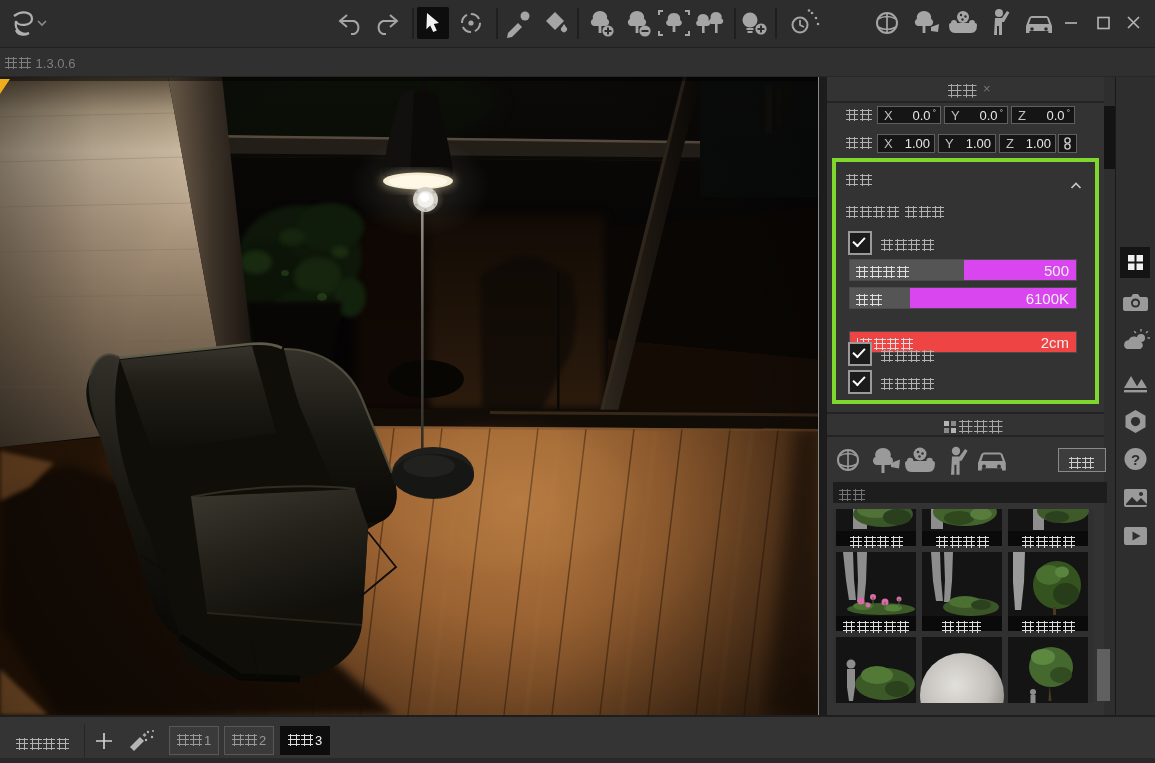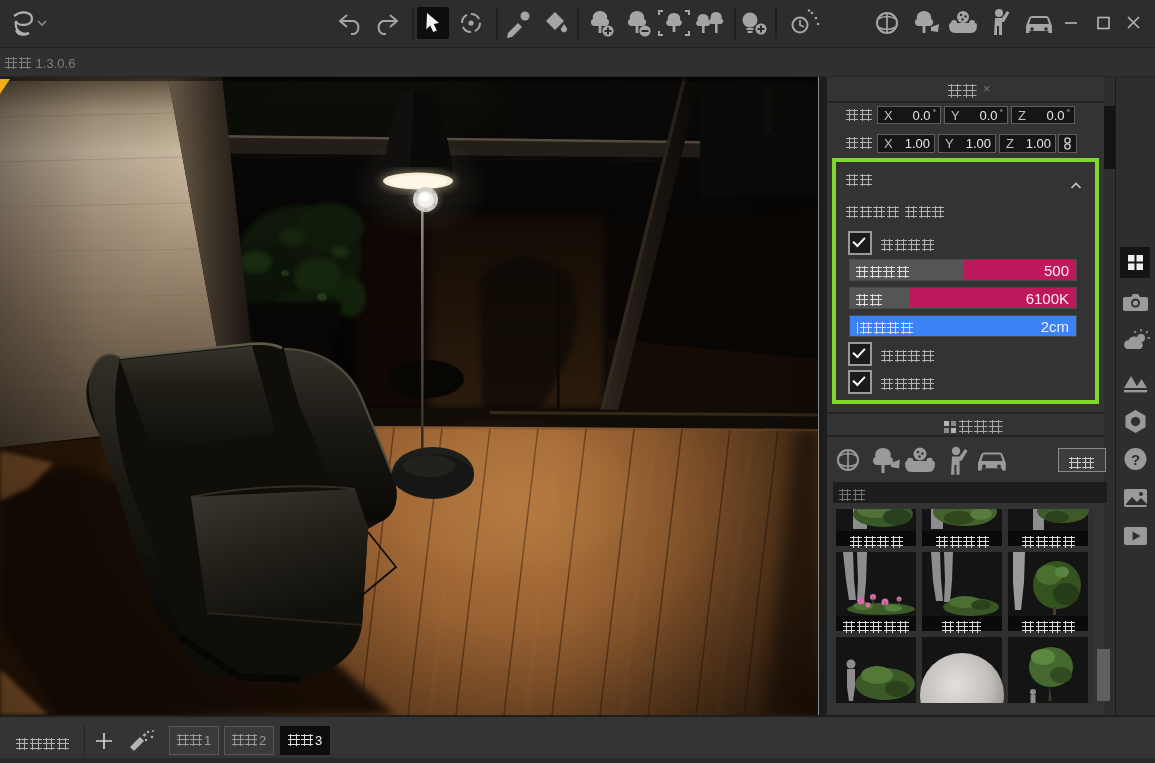--- a/index.html
+++ b/index.html
@@ -15,21 +15,21 @@
 linear-gradient(var(--c),var(--c)) 0 6px/13.5px 1.3px no-repeat,
 linear-gradient(var(--c),var(--c)) 0 11.2px/13.5px 1.3px no-repeat,
 linear-gradient(var(--c),var(--c)) 3px 0/1.3px 13.5px no-repeat,
 linear-gradient(var(--c),var(--c)) 9.4px 0/1.3px 13.5px no-repeat}
 .fld{position:absolute;background:#151515;border:1px solid #5f5f5f;color:#e6e6e6;font-size:13px}
 .fx{position:absolute;left:6px;top:1px;color:#c0c0c0}
 .fv{position:absolute;right:4px;top:1px}
 .cb{position:absolute;width:20px;height:20px;background:#1b1b1b;border:2px solid #9a9a9a}
 .cb::after{content:"";position:absolute;left:2.5px;top:3.5px;width:10px;height:5px;
 border-left:2.6px solid #fff;border-bottom:2.6px solid #fff;transform:rotate(-47deg)}
-.sld{position:absolute;left:849px;width:226px;height:20px;background:#be185d;border:1px solid #4a4a4a}
+.sld{position:absolute;left:849px;width:226px;height:20px;background:#d946ef;border:1px solid #4a4a4a}
 .sfill{position:absolute;left:0;top:0;bottom:0;background:#555}
 .slbl{position:absolute;left:6px;top:3px}
 .sval{position:absolute;right:7px;top:2px;color:#efefef;font-size:15px}
 </style></head><body>
 
 <div class="ab" id="topbar" style="left:0;top:0;width:1155px;height:47px;background:#2d2d2d;border-bottom:1px solid #202020">
 <svg width="1155" height="47" viewBox="0 0 1155 47">
 <g fill="none" stroke="#a9a9a9" stroke-width="2">
 
 <path d="M14 16 C22 10 32 12 32 19 C32 26 18 27 16 21 M16 21 C14 30 22 36 29 33 M29 33 C24 36 18 35 16 30" stroke="#b0b0b0" stroke-width="2.2"></path>
@@ -438,21 +438,21 @@
 <div class="sld" style="top:259px">
     <div class="sfill" style="width:114px"></div>
 <div class="slbl"><span class="g" style="--c:#dedede"></span><span class="g" style="--c:#dedede"></span><span class="g" style="--c:#dedede"></span><span class="g" style="--c:#dedede"></span></div>
 <span class="sval">500</span>
   </div>
 <div class="sld" style="top:287px">
     <div class="sfill" style="width:60px"></div>
 <div class="slbl"><span class="g" style="--c:#dedede"></span><span class="g" style="--c:#dedede"></span></div>
 <span class="sval">6100K</span>
   </div>
-<div class="sld" style="top:315px;background:#3b82f6">
+<div class="sld" style="top:331px;background:#ef4444">
 <div class="slbl" style="left:7px"><span style="display:inline-block;width:1px;height:12px;background:#ddd;vertical-align:-1px;margin-right:2px"></span><span class="g" style="--c:#dedede"></span><span class="g" style="--c:#dedede"></span><span class="g" style="--c:#dedede"></span><span class="g" style="--c:#dedede"></span></div>
 <span class="sval">2cm</span>
   </div>
 <div class="cb" style="left:848px;top:342px"></div>
 <div class="ab" style="left:881px;top:347px"><span class="g"></span><span class="g"></span><span class="g"></span><span class="g"></span></div>
 <div class="cb" style="left:848px;top:370px"></div>
 <div class="ab" style="left:881px;top:375px"><span class="g"></span><span class="g"></span><span class="g"></span><span class="g"></span></div>
 
 <div class="ab" style="left:827px;top:412px;width:277px;height:25px;background:#333;border-top:2px solid #232323;border-bottom:2px solid #232323;box-sizing:border-box">
 <div class="ab" style="left:117px;top:5px;width:12px;height:12px">

